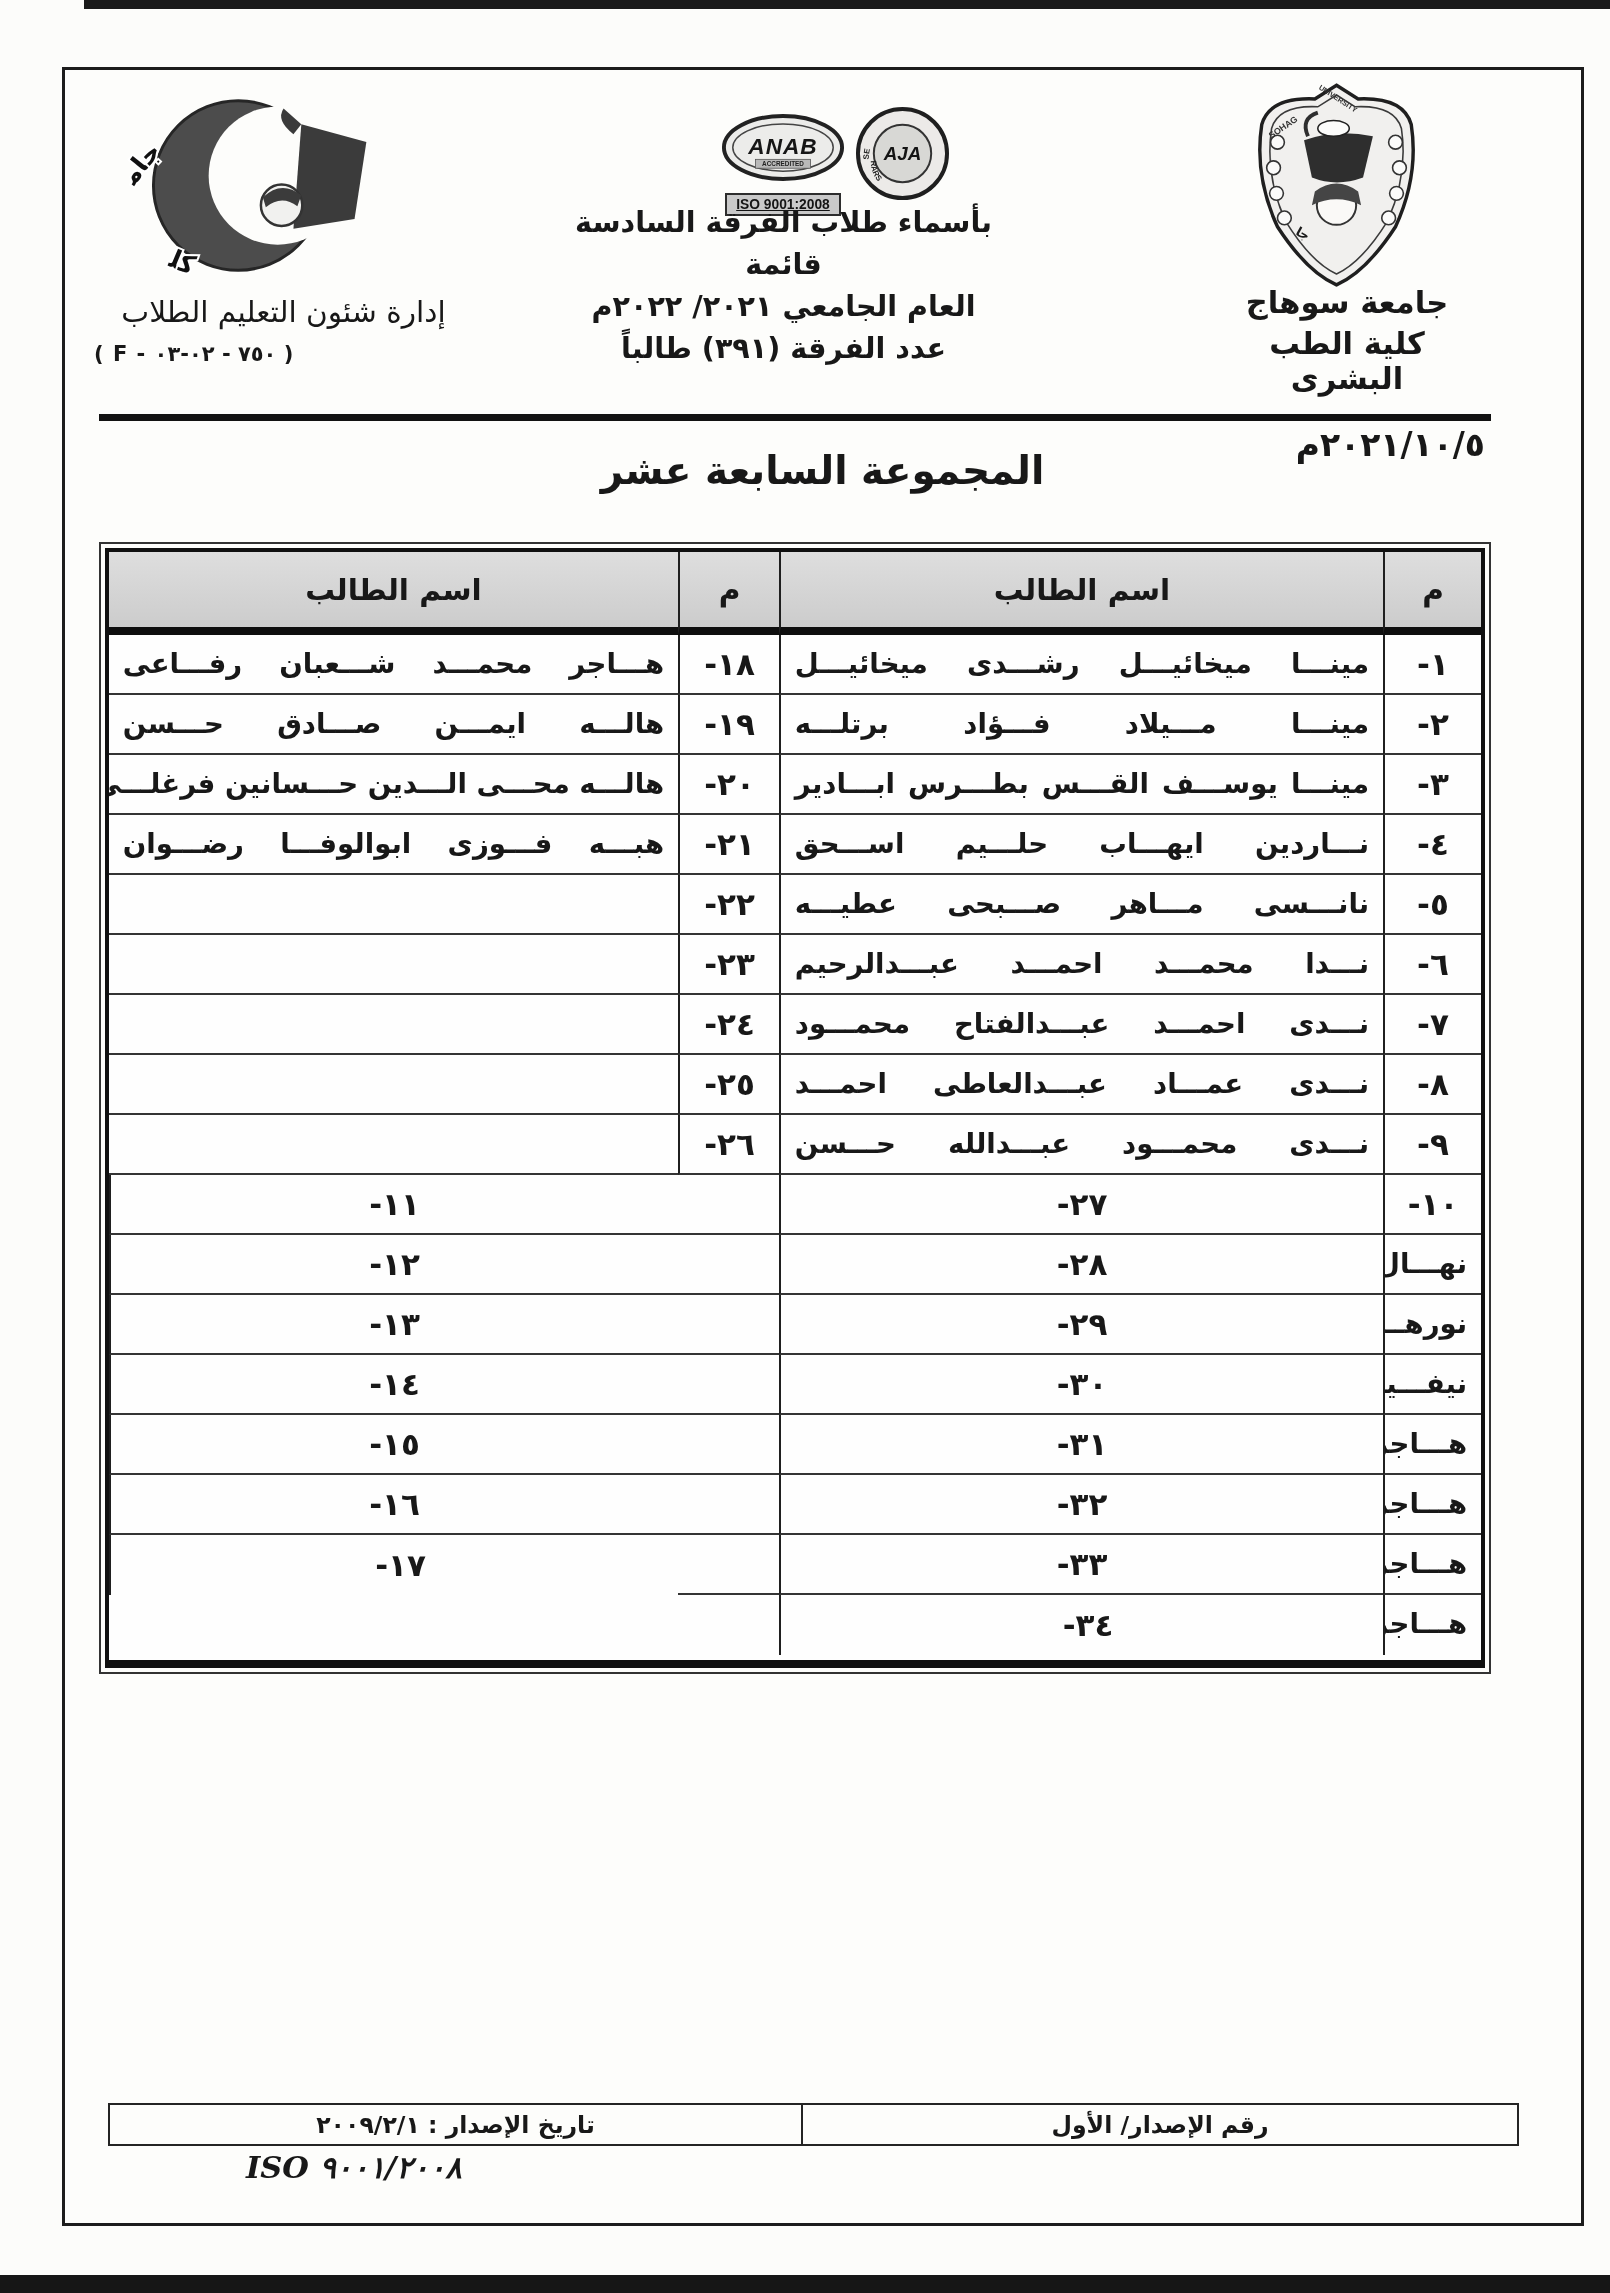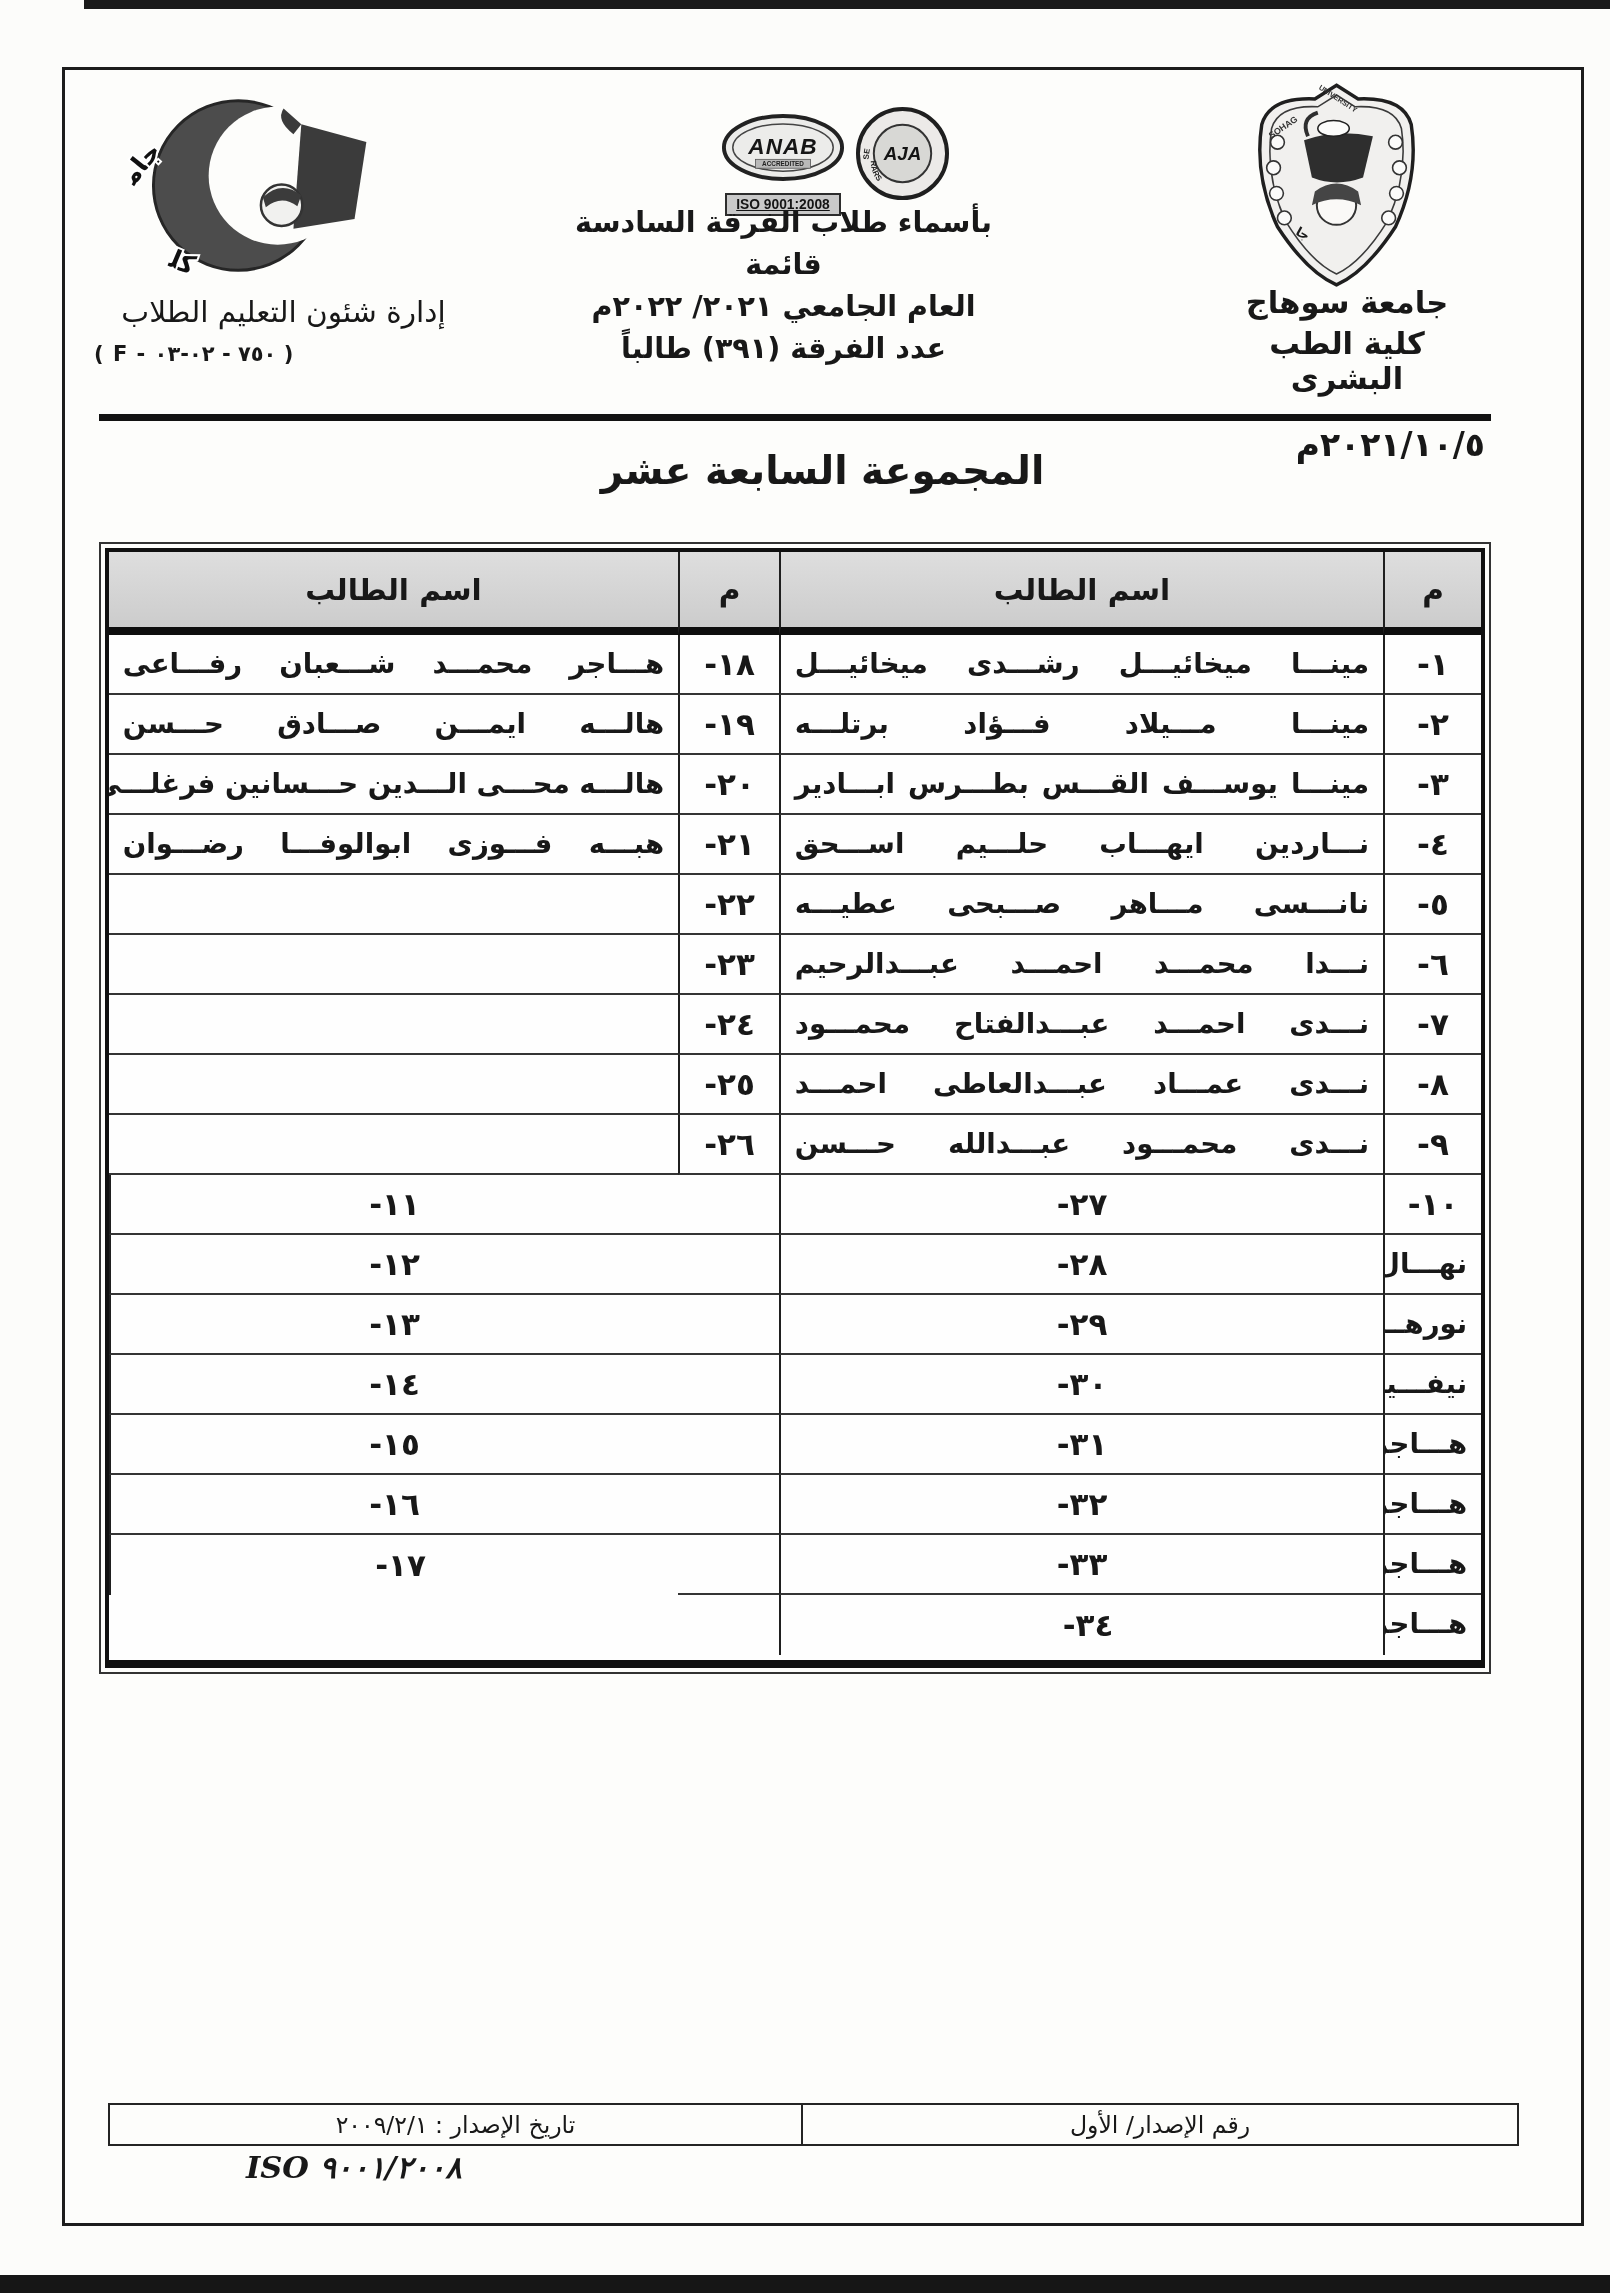--- a/index.html
+++ b/index.html
@@ -57,21 +57,21 @@
     font-size:27.6px;font-weight:bold;line-height:57px;padding:0 13.8px;
     text-align:justify;text-align-last:justify;white-space:nowrap;
   }
   .tbl > :nth-last-child(-n+4){border-bottom:none;padding-left:12px;}
   
   .ftbl{
     left:108px;top:2103px;width:1411px;height:43px;box-sizing:border-box;
     direction:rtl;display:grid;grid-template-columns:716px 1fr;
     border:2px solid #242424;background:#fdfdfb;
   }
-  .fcell{display:flex;align-items:center;justify-content:center;font-size:23.6px;font-weight:normal;box-sizing:border-box;}
+  .fcell{display:flex;align-items:center;justify-content:center;font-size:23.6px;font-weight:bold;box-sizing:border-box;}
   .fcell:first-child{border-left:2px solid #242424;}
   .iso-line{
     left:246px;top:2149px;width:335px;direction:ltr;text-align:left;
     font-family:"DejaVu Serif","DejaVu Sans",serif;font-style:italic;font-size:30.5px;font-weight:bold;
   }
   svg text{font-family:"Liberation Sans",sans-serif;}
   svg .ar{font-family:"DejaVu Sans",sans-serif;}
 </style>
 </head>
 <body>

